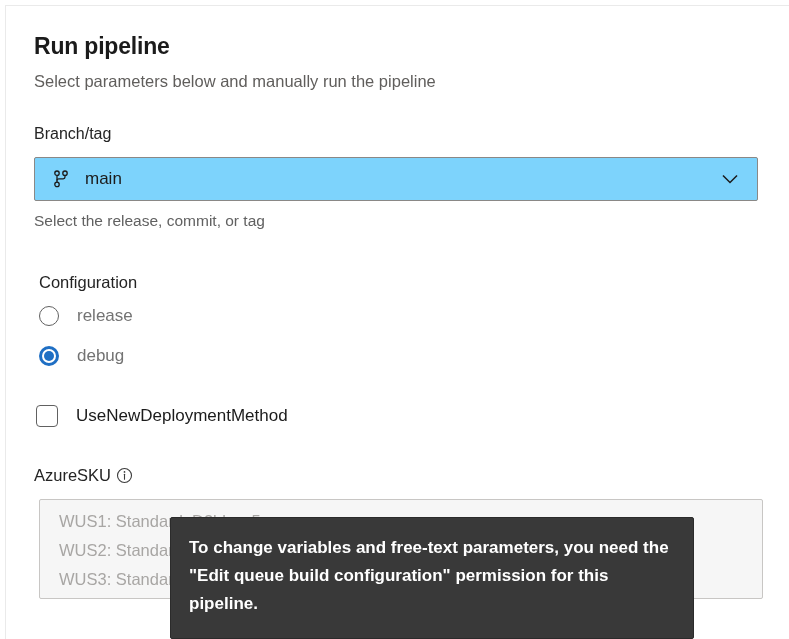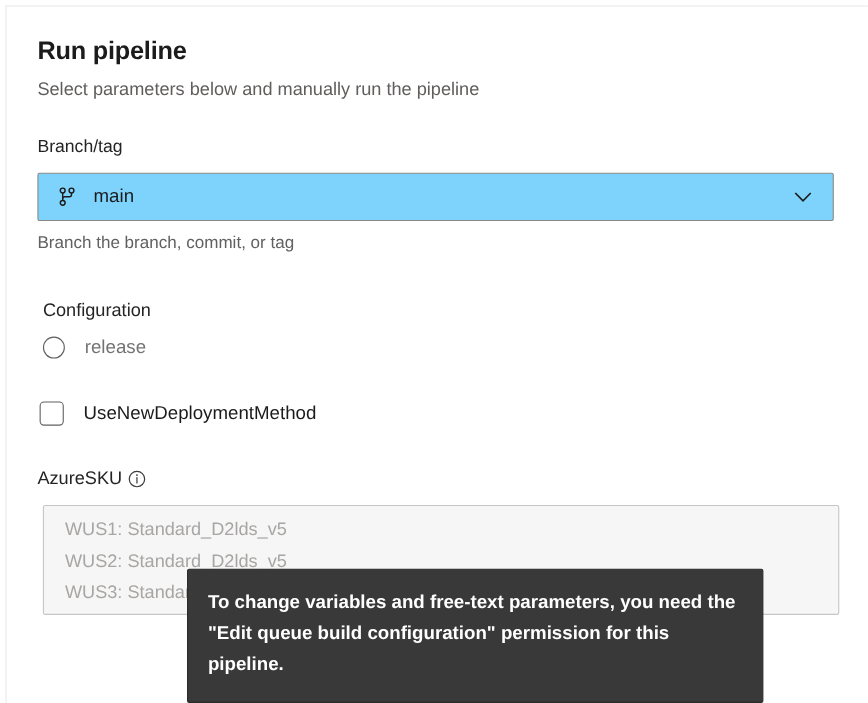--- a/index.html
+++ b/index.html
@@ -263,31 +263,35 @@
           </svg>
         </span>
         <span class="combo-value">main</span>
         <span class="chevron">
           <svg width="22" height="22" viewBox="0 0 22 22" fill="none">
             <path d="M4.5 8l6.5 6.5L17.5 8" stroke="#1b1b1b" stroke-width="1.5" stroke-linecap="square" fill="none"></path>
           </svg>
         </span>
       </div>
 
-      <div class="field-help">Branch the branch, commit, or tag</div>
+      <div class="field-help">Select the release, commit, or tag</div>
     </div>
 
     <div class="config-block">
       <div class="group-label">Configuration</div>
 
       <div class="radio-row">
         <span class="radio"></span>
         <span class="radio-label">release</span>
       </div>
 
+      <div class="radio-row">
+        <span class="radio checked"></span>
+        <span class="radio-label">debug</span>
+      </div>
     </div>
 
     <div class="checkbox-row">
       <span class="checkbox"></span>
       <span class="checkbox-label">UseNewDeploymentMethod</span>
     </div>
 
     <div class="sku-block">
       <div class="sku-label-row">
         <span class="sku-label">AzureSKU</span>

